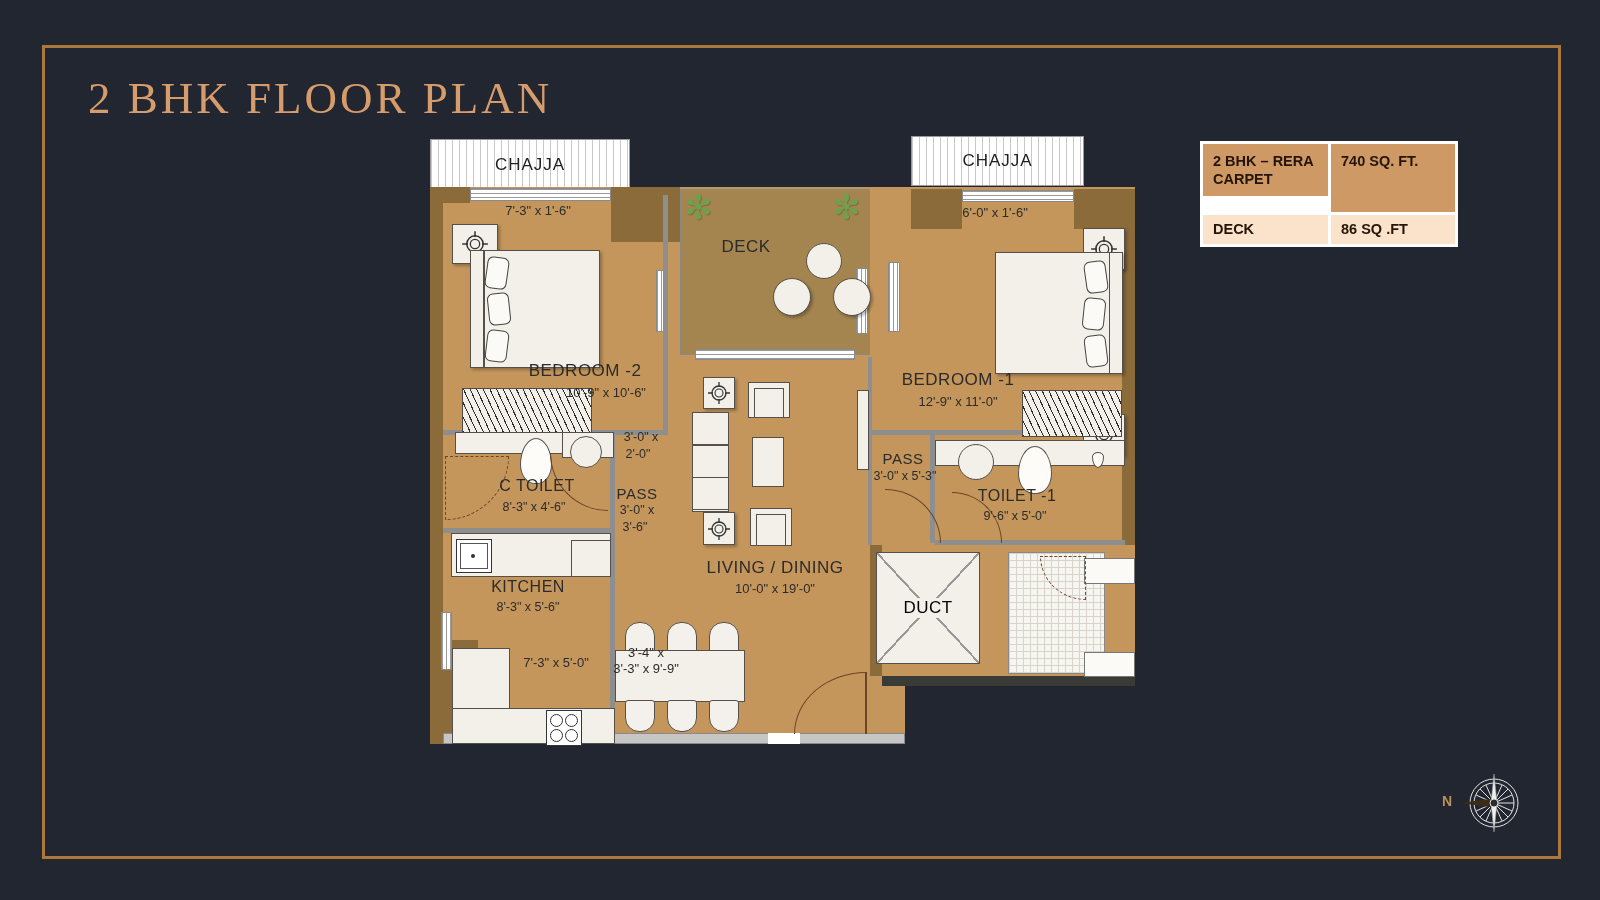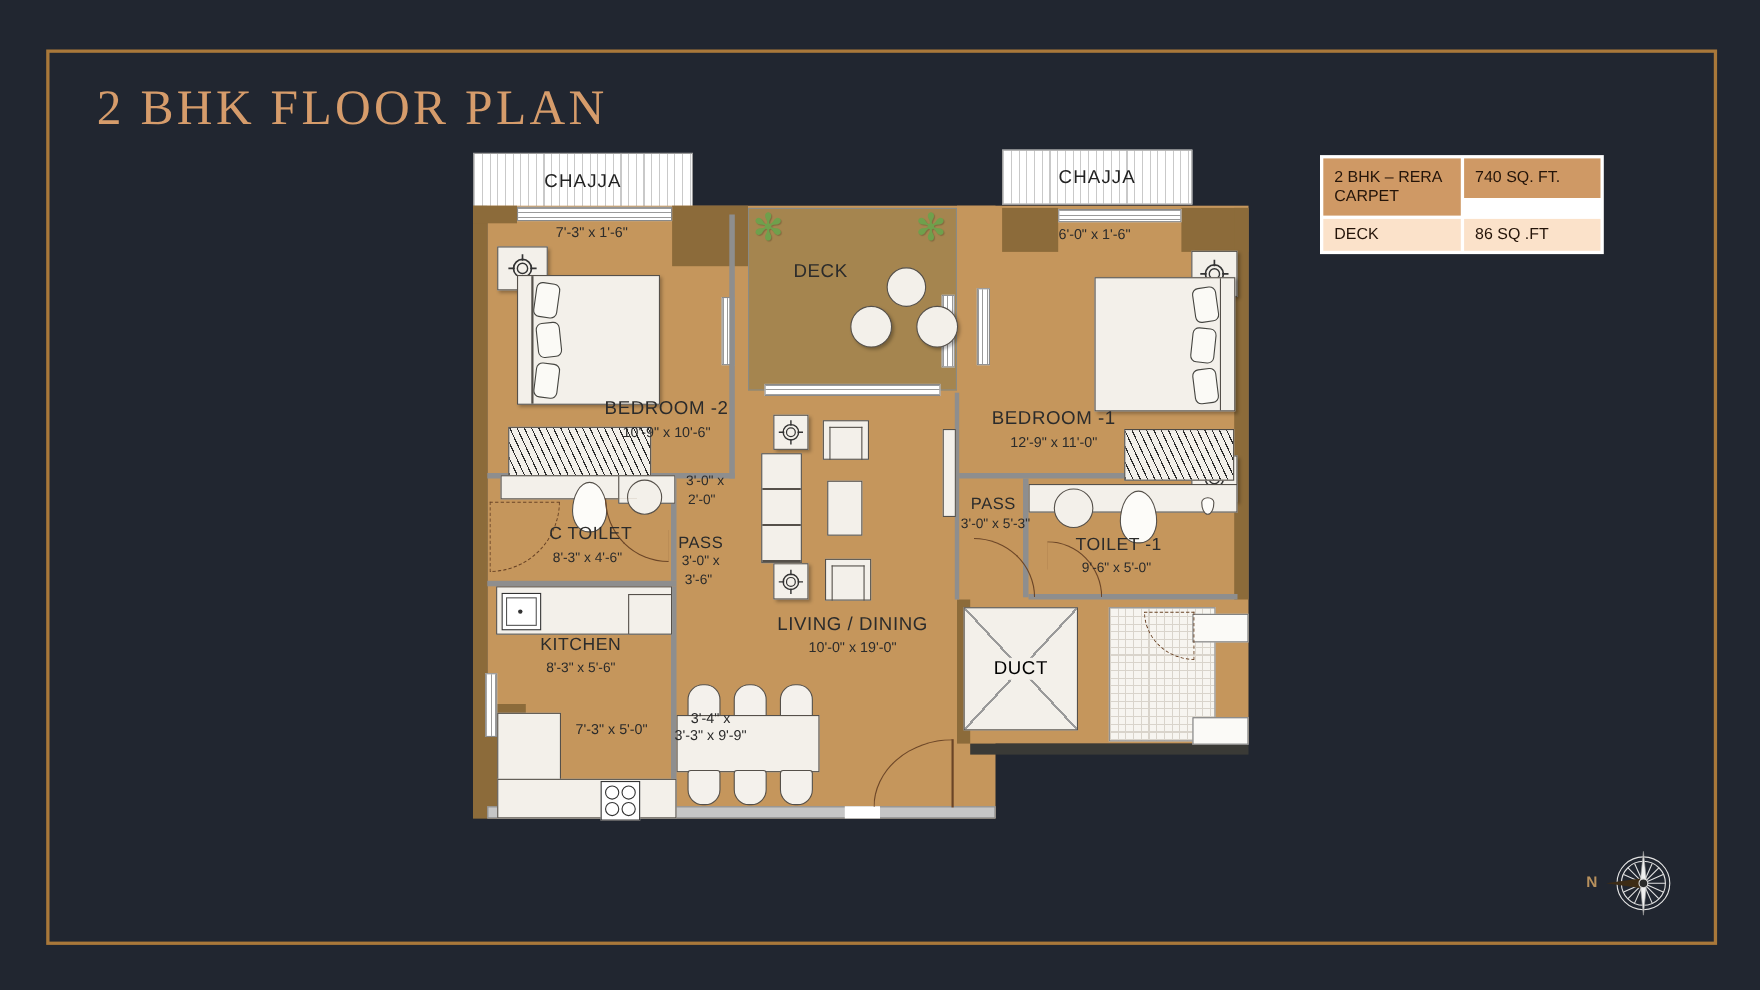--- a/index.html
+++ b/index.html
@@ -4,21 +4,21 @@
 <style>
   html,body{margin:0;padding:0;background:#212630;}
   .stage{position:relative;width:1600px;height:900px;background:#212630;overflow:hidden;
          font-family:"Liberation Sans",sans-serif;}
   .abs{position:absolute;}
   .frame{border:3px solid #a9783a;}
   .title{font-family:"Liberation Serif",serif;font-size:45px;color:#d69c6b;letter-spacing:3px;font-weight:400;}
   
   .tbl{background:#ffffff;padding:3px;display:flex;flex-direction:column;gap:3px;}
   .trow{display:flex;gap:3px;}
-  .tcell{font-weight:normal;font-size:14.5px;color:#241409;display:flex;align-items:center;padding-left:10px;box-sizing:border-box;line-height:1.25;}
+  .tcell{font-weight:bold;font-size:14.5px;color:#241409;display:flex;align-items:center;padding-left:10px;box-sizing:border-box;line-height:1.25;}
   .c1{width:125px;}  .c2{width:124px;}
   .hdr{background:#cf9965;}
   .r2{background:#fbe2ca;} .r3{background:#fdf0e0;}
   
   .floor{background:#c5965c;}
   .deckf{background:#a5854f;}
   .wall{background:#8c6b3a;}
   .gline{background:#8e8e8e;}
   .fixt{background:#f3f0ea;border:1.5px solid #55504a;box-sizing:border-box;box-shadow:2px 2px 3px rgba(0,0,0,.28);}
   .flat{box-shadow:none;}
@@ -67,21 +67,21 @@
 
 <div class="stage">
 
   <div class="abs frame" style="left:42px;top:45px;width:1513px;height:808px;"></div>
 
   <div class="abs title" style="left:88px;top:72px;">2 BHK FLOOR PLAN</div>
 
   <div class="abs tbl" style="left:1200px;top:141px;">
     <div class="trow">
       <div class="tcell c1 hdr" style="height:52px;">2 BHK – RERA CARPET</div>
-      <div class="tcell c2 hdr" style="height:36px;align-items:flex-start;padding-top:8px;">740 SQ. FT.</div>
+      <div class="tcell c2 hdr" style="height:68px;align-items:flex-start;padding-top:8px;">740 SQ. FT.</div>
     </div>
     <div class="trow">
       <div class="tcell c1 r2" style="height:29px;">DECK</div>
       <div class="tcell c2 r2" style="height:29px;">86 SQ .FT</div>
     </div>
   </div>
 
   <div class="abs chajja" style="left:430px;top:139px;width:200px;height:52px;">
     <span>CHAJJA</span>
   </div>
@@ -233,21 +233,21 @@
   </div>
   <div class="abs tiles" style="left:1008px;top:552px;width:97px;height:122px;"></div>
   <div class="abs xbox xfill" style="left:1084px;top:558px;width:51px;height:26px;"></div>
   <div class="abs xbox xfill" style="left:1084px;top:652px;width:51px;height:25px;"></div>
   <div class="arc a-bl dash" style="left:1040px;top:556px;width:46px;height:44px;"></div>
 
   <div class="lbl dims" style="left:538px;top:203px;">7'-3" x 1'-6"</div>
   <div class="lbl dims" style="left:995px;top:205px;">6'-0" x 1'-6"</div>
   <div class="lbl room" style="left:746px;top:237px;">DECK</div>
 
-  <div class="lbl room" style="left:606px;top:361px;">BEDROOM -2</div>
+  <div class="lbl room" style="left:585px;top:361px;">BEDROOM -2</div>
   <div class="lbl dims" style="left:606px;top:385px;">10'-9" x 10'-6"</div>
 
   <div class="lbl room" style="left:958px;top:370px;">BEDROOM -1</div>
   <div class="lbl dims" style="left:958px;top:394px;">12'-9" x 11'-0"</div>
 
   <div class="lbl dims2" style="left:641px;top:430px;">3'-0" x</div>
   <div class="lbl dims2" style="left:638px;top:447px;">2'-0"</div>
 
   <div class="lbl room" style="left:537px;top:477px;font-size:16px;">C TOILET</div>
   <div class="lbl dims2" style="left:534px;top:500px;">8'-3" x 4'-6"</div>

